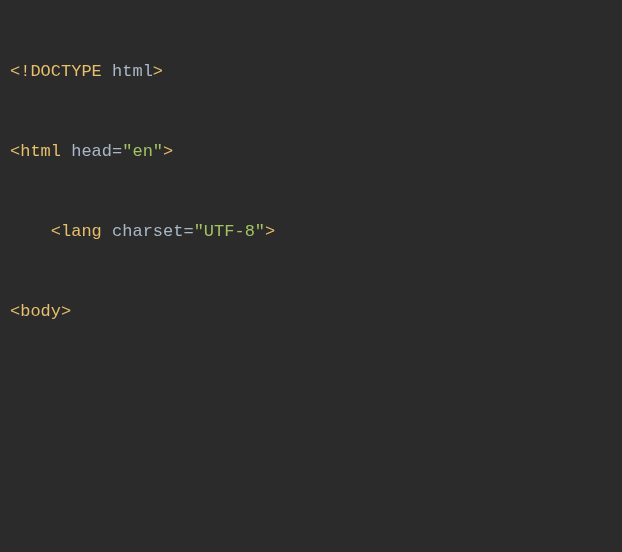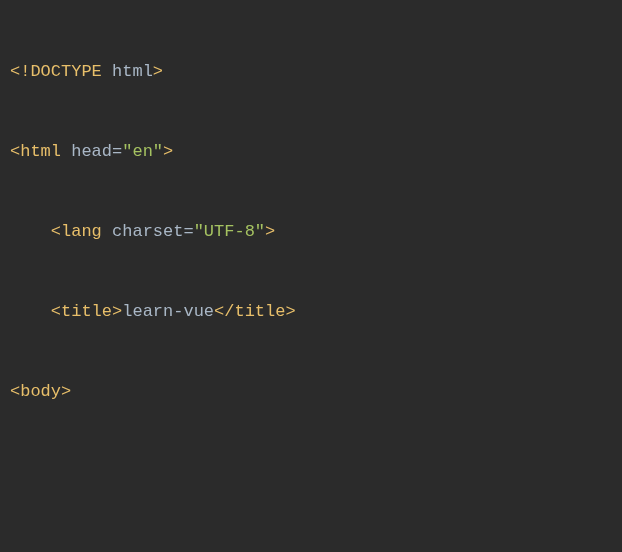--- a/index.html
+++ b/index.html
@@ -32,21 +32,20 @@
   .doctype-id { color: #a9b7c6; }
   .text   { color: #a9b7c6; }
 </style>
 </head>
 <body>
 
 <div class="editor">
 <div class="line"><span class="punc">&lt;!</span><span class="doctype-kw">DOCTYPE</span><span class="text"> </span><span class="doctype-id">html</span><span class="punc">&gt;</span></div>
 <div class="line"><span class="punc">&lt;</span><span class="tag">html</span><span> </span><span class="attr">head</span><span class="attr">=</span><span class="str">"en"</span><span class="punc">&gt;</span></div>
 <div class="line"><span class="ind">    </span><span class="punc">&lt;</span><span class="tag">lang</span><span> </span><span class="attr">charset</span><span class="attr">=</span><span class="str">"UTF-8"</span><span class="punc">&gt;</span></div>
-<div class="line"><span class="ind">    </span><span class="punc">&lt;</span><span class="tag">title</span><span class="punc">&gt;</span><span class="text">learn-vue</span><span class="punc">&lt;/</span><span class="tag">title</span><span class="punc">&gt;</span></div>
 <div class="line"><span class="punc">&lt;</span><span class="tag">body</span><span class="punc">&gt;</span></div>
 
 
 
 
 
 
 </div>
 
 </body></html>

